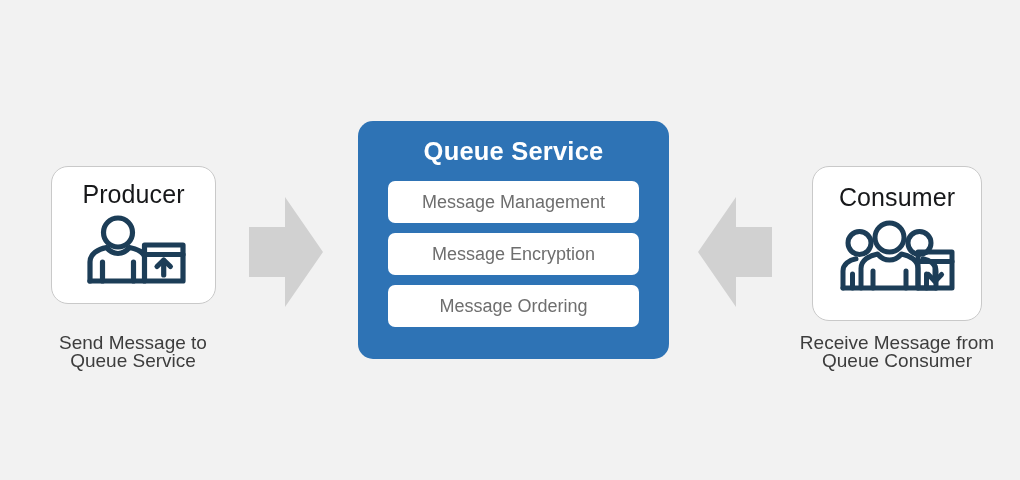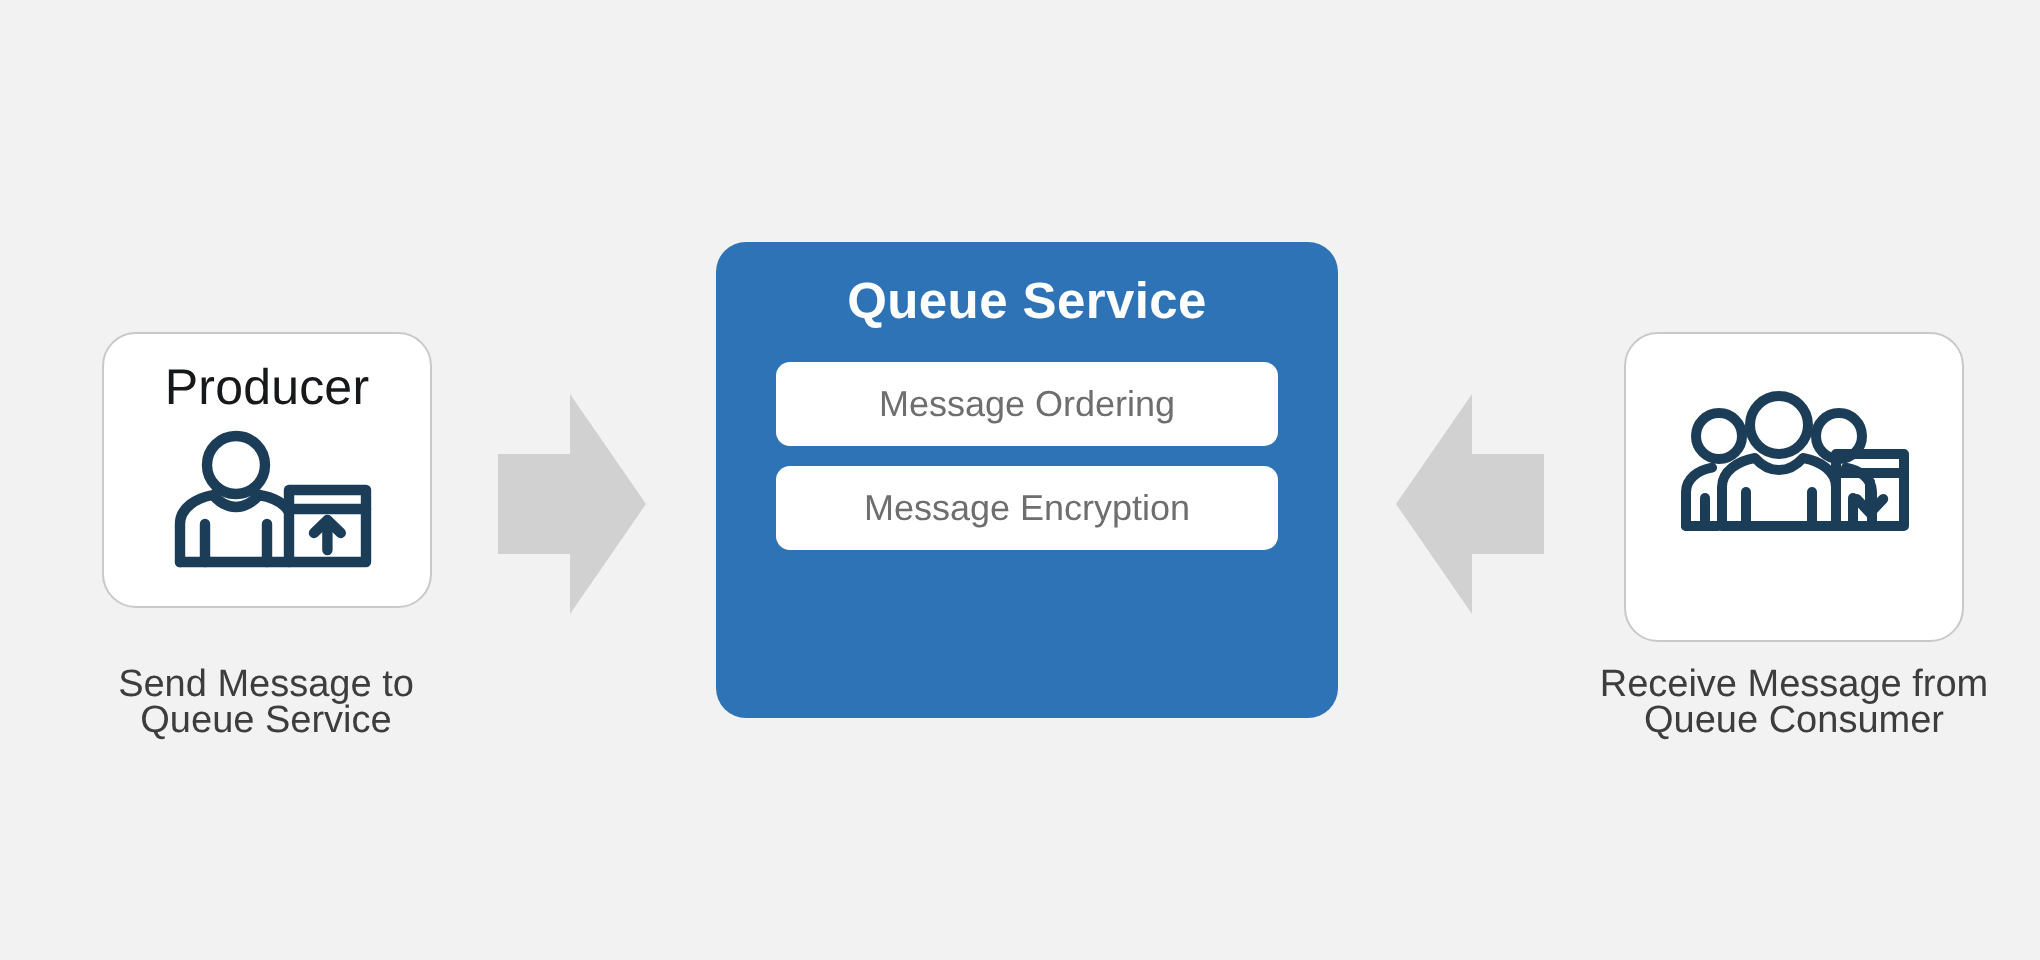--- a/index.html
+++ b/index.html
@@ -166,30 +166,32 @@
   <div id="producer-caption" class="caption">Send Message to
 Queue Service</div>
 
   <svg id="arrow-to-queue" class="arrow" width="74" height="110" viewBox="0 0 74 110">
     <polygon points="0,30 36,30 36,0 74,55 36,110 36,80 0,80" fill="#d1d1d1"></polygon>
   </svg>
 
   <div id="queue-panel">
     <div id="queue-title">Queue Service</div>
     <div class="feature-list">
+      <div class="feature-pill">Message Management</div>
+      <div class="feature-pill">Message Encryption</div>
       <div class="feature-pill">Message Ordering</div>
-      <div class="feature-pill">Message Encryption</div>
     </div>
   </div>
 
   <svg id="arrow-from-consumer" class="arrow" width="74" height="110" viewBox="0 0 74 110">
     <polygon points="74,30 38,30 38,0 0,55 38,110 38,80 74,80" fill="#d1d1d1"></polygon>
   </svg>
 
   <div id="consumer-card" class="endpoint">
+    <div class="endpoint-title">Consumer</div>
     <svg class="endpoint-icon" width="116" height="76" viewBox="0 0 116 76">
       <g fill="none" stroke="#1c3d57" stroke-width="5" stroke-linejoin="round" stroke-linecap="round">
 
         <circle cx="20.5" cy="25" r="11.5"></circle>
         <path d="M4 70 V53 C4 46.5 10 42 17 40.8"></path>
         <path d="M4 70 H20"></path>
         <path d="M13.5 70 V56"></path>
 
         <circle cx="80.5" cy="25" r="11.5"></circle>
         <path d="M84 40.8 C91 42 97 46.5 97 53 V70"></path>

